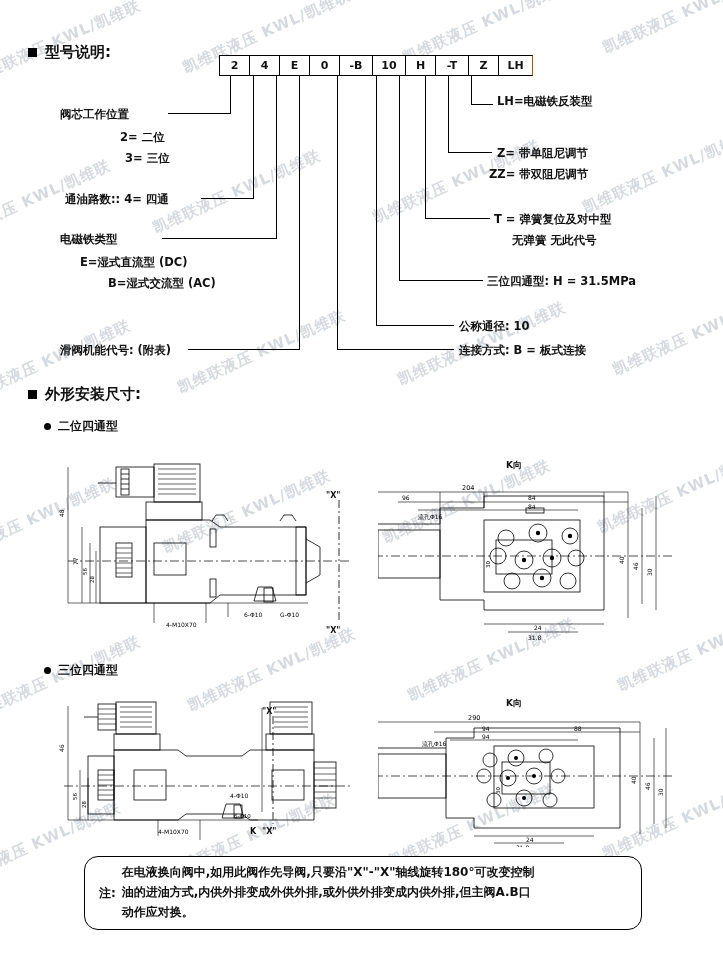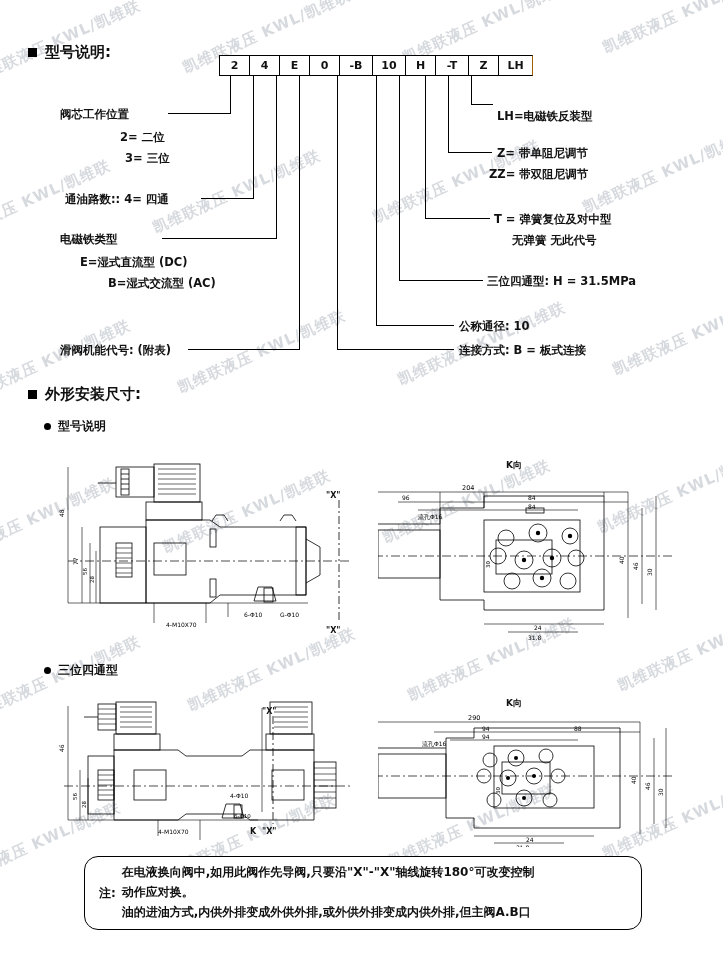--- a/index.html
+++ b/index.html
@@ -139,41 +139,41 @@
   <div class="lbl" style="left:125px;top:150px;">3= 三位</div>
 
   <div class="lbl" style="left:65px;top:191px;">通油路数:: 4= 四通</div>
 
   <div class="lbl" style="left:60px;top:231px;">电磁铁类型</div>
   <div class="lbl" style="left:80px;top:254px;">E=湿式直流型 (DC)</div>
   <div class="lbl" style="left:80px;top:275px;margin-left:28px;">B=湿式交流型 (AC)</div>
 
   <div class="lbl" style="left:60px;top:342px;">滑阀机能代号: (附表)</div>
 
-  <div class="lbl" style="left:497px;top:108px;">LH=电磁铁反装型</div>
+  <div class="lbl" style="left:497px;top:93px;">LH=电磁铁反装型</div>
 
   <div class="lbl" style="left:497px;top:145px;">Z= 带单阻尼调节</div>
   <div class="lbl" style="left:489px;top:166px;">ZZ= 带双阻尼调节</div>
 
   <div class="lbl" style="left:494px;top:211px;">T = 弹簧复位及对中型</div>
   <div class="lbl" style="left:512px;top:232px;">无弹簧    无此代号</div>
 
   <div class="lbl" style="left:487px;top:273px;">三位四通型: H = 31.5MPa</div>
 
   <div class="lbl" style="left:459px;top:318px;">公称通径:  10</div>
   <div class="lbl" style="left:459px;top:342px;">连接方式:  B = 板式连接</div>
 
   <div class="sec-head" style="left:28px;top:385px;">
     <span class="sq"></span>
     <span>外形安装尺寸:</span>
   </div>
 
   <div class="sub-head" style="left:44px;top:418px;">
     <span class="dot"></span>
-    <span>型号说明</span>
+    <span>二位四通型</span>
   </div>
 
   <div class="dwg" style="left:58px;top:455px;">
     <svg width="300" height="190" viewBox="0 0 300 190">
       <g stroke="#000" fill="none" stroke-width="0.8">
 
         <rect x="58" y="12" width="38" height="30"></rect>
         <rect x="63" y="14" width="8" height="26"></rect>
         <line x1="63" y1="19" x2="71" y2="19"></line>
           <line x1="63" y1="24" x2="71" y2="24"></line>
@@ -447,18 +447,18 @@
       <text x="122" y="82" font-size="5.5" fill="#000" transform="rotate(-90 122 82)" font-family="DejaVu Sans, sans-serif">30</text>
       <text x="148" y="130" font-size="6" fill="#000" font-family="DejaVu Sans, sans-serif">24</text>
       <text x="138" y="138" font-size="6" fill="#000" font-family="DejaVu Sans, sans-serif">31.8</text>
     </svg>
   </div>
 
   <div class="notebox" style="left:84px;top:856px;width:556px;height:72px;">
     <div class="note-k">注:</div>
     <div class="note-b">
       <div>在电液换向阀中,如用此阀作先导阀,只要沿"X"-"X"轴线旋转180°可改变控制</div>
+      <div>油的进油方式,内供外排变成外供外排,或外供外排变成内供外排,但主阀A.B口</div>
       <div>动作应对换。</div>
-      <div>油的进油方式,内供外排变成外供外排,或外供外排变成内供外排,但主阀A.B口</div>
     </div>
   </div>
 
 </div>
 
 </body></html>

